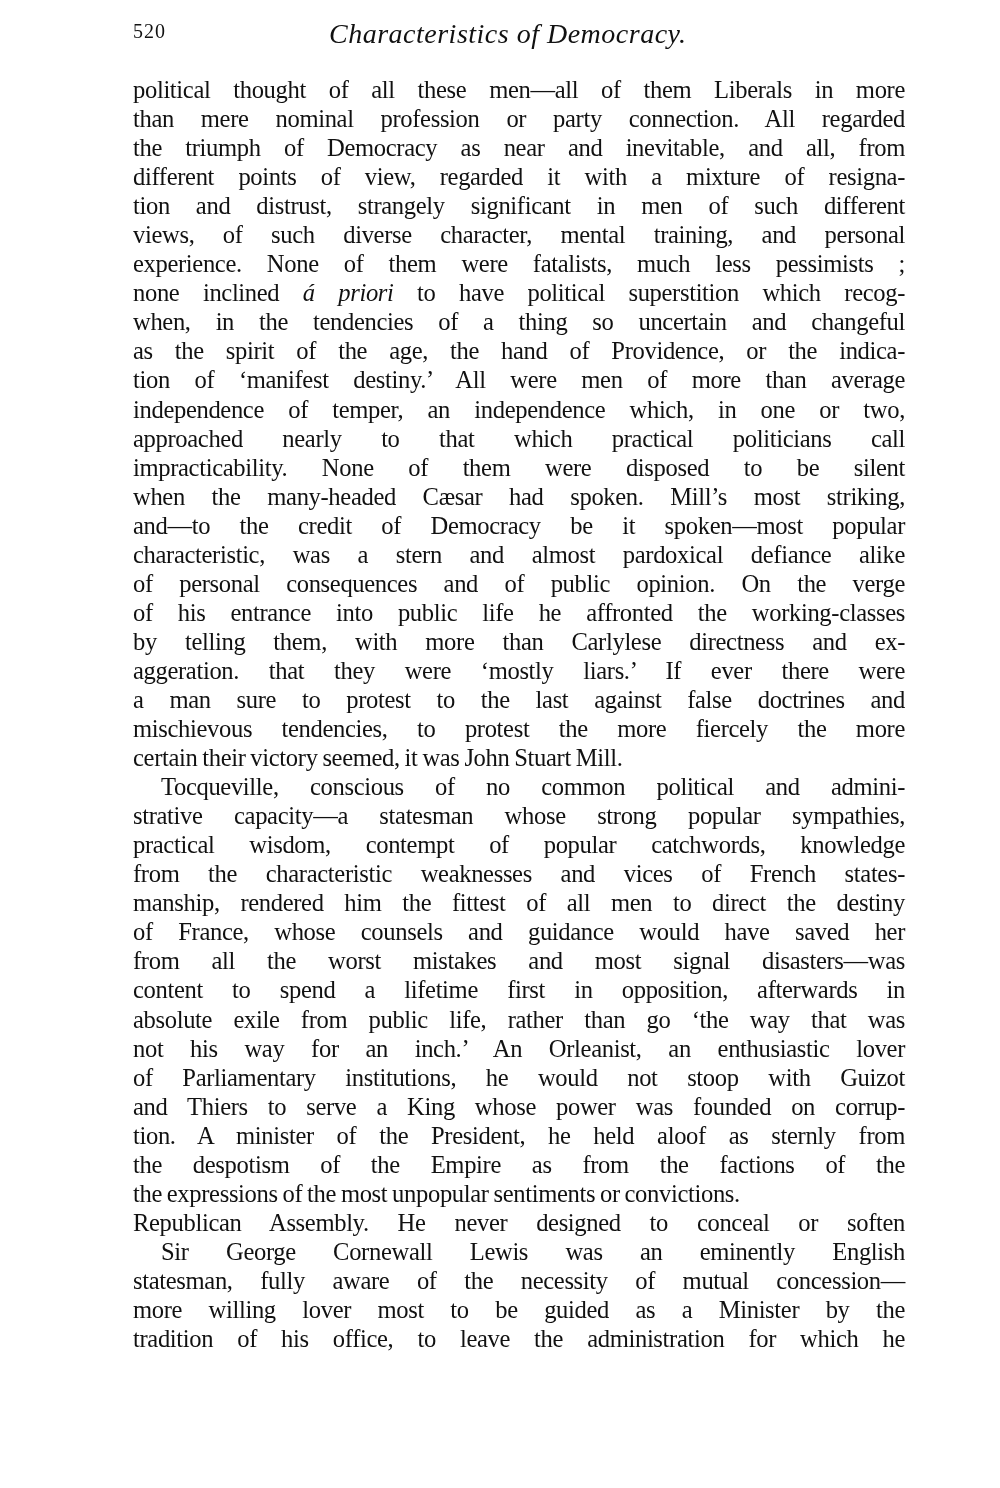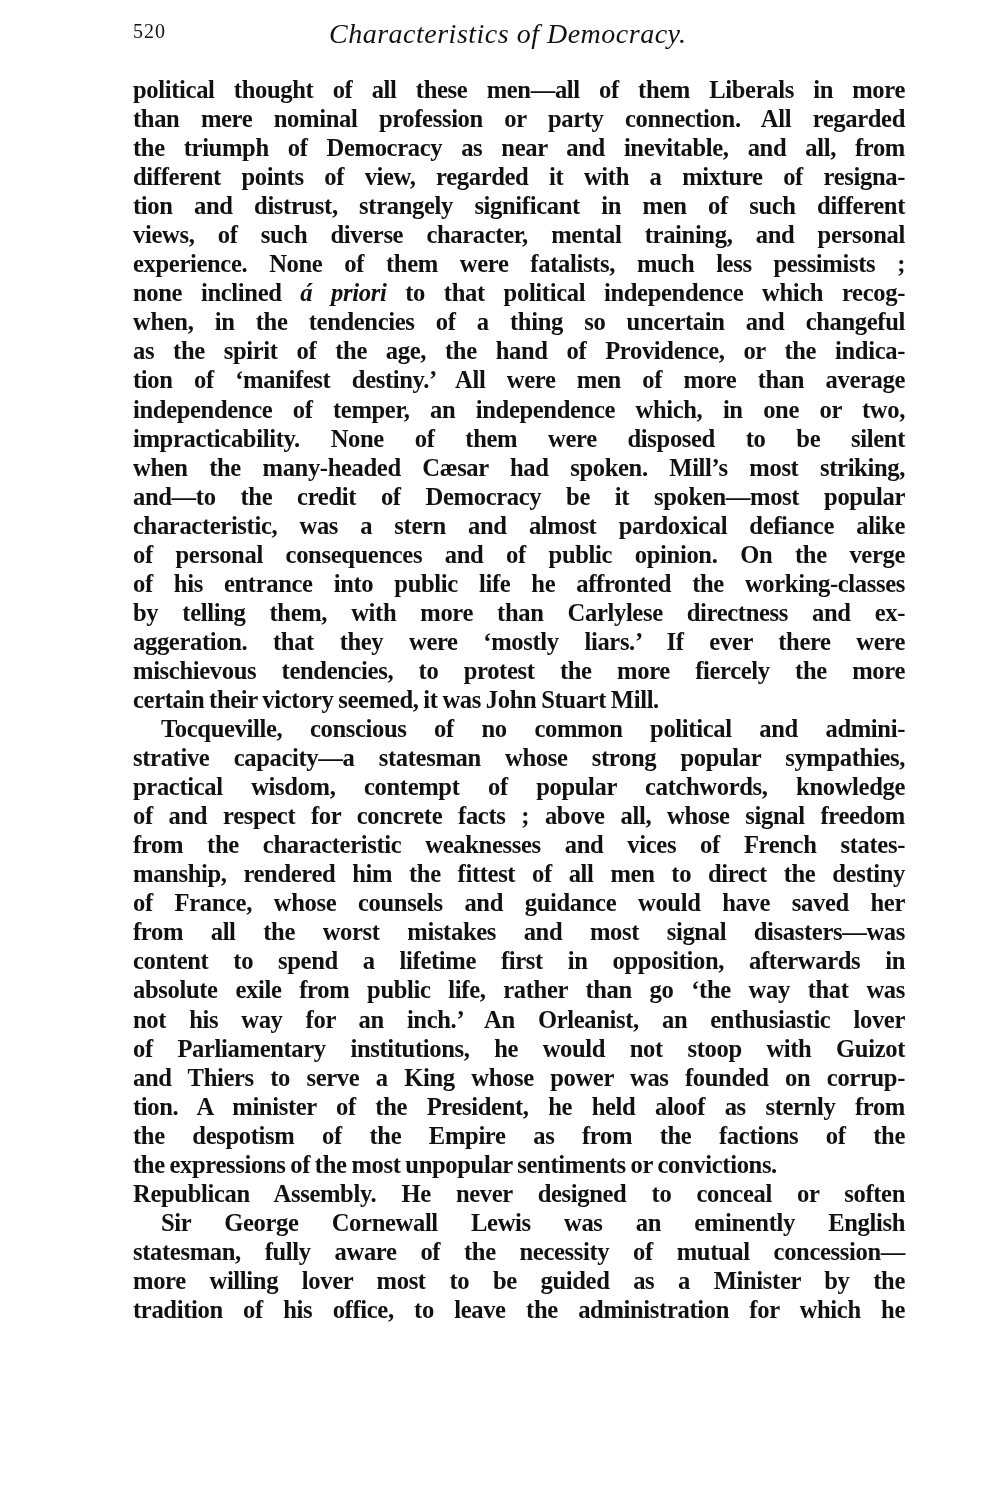--- a/index.html
+++ b/index.html
@@ -13,21 +13,21 @@
   }
   .running-title {
     position: absolute; left: 196px; top: 2px; font-size: 28px; font-style: italic; letter-spacing: 0.5px;
   }
   .body-text {
     position: absolute; top: 75px; left: 133px; width: 772px;
   }
   .line {
     display: block; height: 29.05px; line-height: 29px; font-size: 24.6px;
     text-align: justify; text-align-last: justify; white-space: nowrap; overflow: visible;
-    word-spacing: -1px; letter-spacing: -0.35px; font-weight: bold;
+    word-spacing: -1px; letter-spacing: -0.35px;
   }
   .line.last { text-align-last: left; }
   .line.indent { padding-left: 28px; }
   .line .it { font-style: italic; margin-top: 24px; }
 </style>
 </head>
 <body>
 
 <div class="header">
   <span class="page-number">520</span>
@@ -36,41 +36,42 @@
 
 <div class="body-text" id="body-text">
     <div>
       <span class="line">political thought of all these men—all of them Liberals in more</span>
       <span class="line">than mere nominal profession or party connection.  All regarded</span>
       <span class="line">the triumph of Democracy as near and inevitable, and all, from</span>
       <span class="line">different points of view, regarded it with a mixture of resigna-</span>
       <span class="line">tion and distrust, strangely significant in men of such different</span>
       <span class="line">views, of such diverse character, mental training, and personal</span>
       <span class="line">experience.  None of them were fatalists, much less pessimists ;</span>
-      <span class="line"><span>none inclined </span><span class="it">á priori</span><span> to that political independence which recog-</span></span>
+      <span class="line"><span>none inclined </span><span class="it">á priori</span><span> to have political superstition which recog-</span></span>
       <span class="line">when, in the tendencies of a thing so uncertain and changeful</span>
       <span class="line">as the spirit of the age, the hand of Providence, or the indica-</span>
       <span class="line">tion of ‘manifest destiny.’  All were men of more than average</span>
       <span class="line">independence of temper, an independence which, in one or two,</span>
+      <span class="line">approached nearly to that which practical politicians call</span>
       <span class="line">impracticability.  None of them were disposed to be silent</span>
       <span class="line">when the many-headed Cæsar had spoken.  Mill’s most striking,</span>
       <span class="line">and—to the credit of Democracy be it spoken—most popular</span>
       <span class="line">characteristic, was a stern and almost pardoxical defiance alike</span>
       <span class="line">of personal consequences and of public opinion.  On the verge</span>
       <span class="line">of his entrance into public life he affronted the working-classes</span>
       <span class="line">by telling them, with more than Carlylese directness and ex-</span>
       <span class="line">aggeration. that they were ‘mostly liars.’  If ever there were</span>
+      <span class="line">a man sure to protest to the last against false doctrines and</span>
       <span class="line">mischievous tendencies, to protest the more fiercely the more</span>
       <span class="line last">certain their victory seemed, it was John Stuart Mill.</span>
     </div>
     <div>
       <span class="line indent">Tocqueville, conscious of no common political and admini-</span>
       <span class="line">strative capacity—a statesman whose strong popular sympathies,</span>
       <span class="line">practical wisdom, contempt of popular catchwords, knowledge</span>
-      <span class="line">of and respect for concrete facts ; above all, whose signal freedom</span>
       <span class="line">from the characteristic weaknesses and vices of French states-</span>
       <span class="line">manship, rendered him the fittest of all men to direct the destiny</span>
       <span class="line">of France, whose counsels and guidance would have saved her</span>
       <span class="line">from all the worst mistakes and most signal disasters—was</span>
       <span class="line">content to spend a lifetime first in opposition, afterwards in</span>
       <span class="line">absolute exile from public life, rather than go ‘the way that was</span>
       <span class="line">not his way for an inch.’  An Orleanist, an enthusiastic lover</span>
       <span class="line">of Parliamentary institutions, he would not stoop with Guizot</span>
       <span class="line">and Thiers to serve a King whose power was founded on corrup-</span>
       <span class="line">tion.  A minister of the President, he held aloof as sternly from</span>

